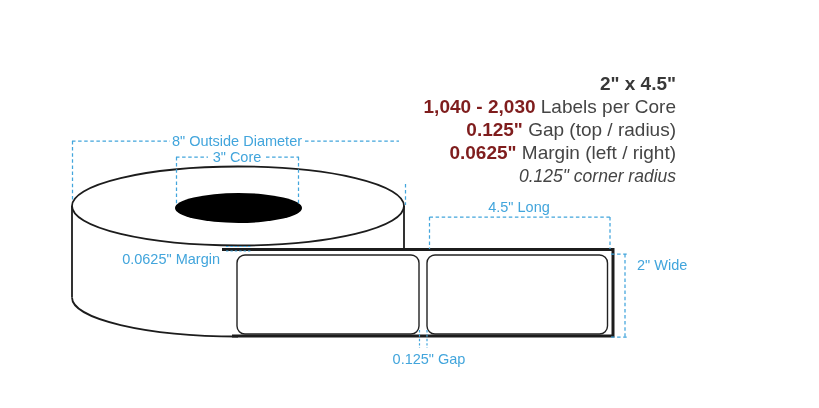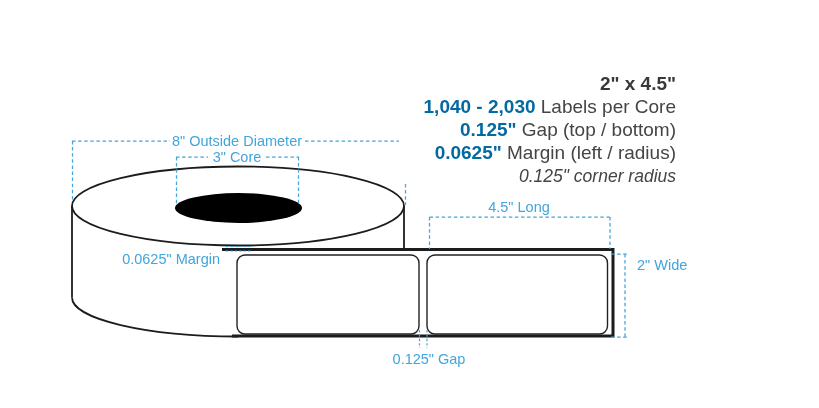--- a/index.html
+++ b/index.html
@@ -27,21 +27,21 @@
     right: 143px;
     width: 320px;
     text-align: right;
     color: #454545;
     font-size: 19px;
     line-height: 23px;
     white-space: nowrap;
   }
   .spec-value {
     font-weight: 700;
-    color: #0369a1;
+    color: #7f1d1d;
   }
   .spec-size {
     font-weight: 700;
     color: #383838;
   }
   .spec-italic {
     font-style: italic;
     font-size: 17.5px;
     color: #454545;
   }
@@ -145,24 +145,24 @@
   <div class="specs">
     <div>
       <span class="spec-size">2" x 4.5"</span>
     </div>
     <div>
       <span class="spec-value">1,040 - 2,030</span>
       <span>Labels per Core</span>
     </div>
     <div>
       <span class="spec-value">0.125"</span>
-      <span>Gap (top / bottom)</span>
+      <span>Gap (top / radius)</span>
     </div>
     <div>
       <span class="spec-value">0.0625"</span>
-      <span>Margin (left / radius)</span>
+      <span>Margin (left / right)</span>
     </div>
     <div>
       <span class="spec-italic">0.125" corner radius</span>
     </div>
   </div>
 
 </div>
 
 </body></html>

